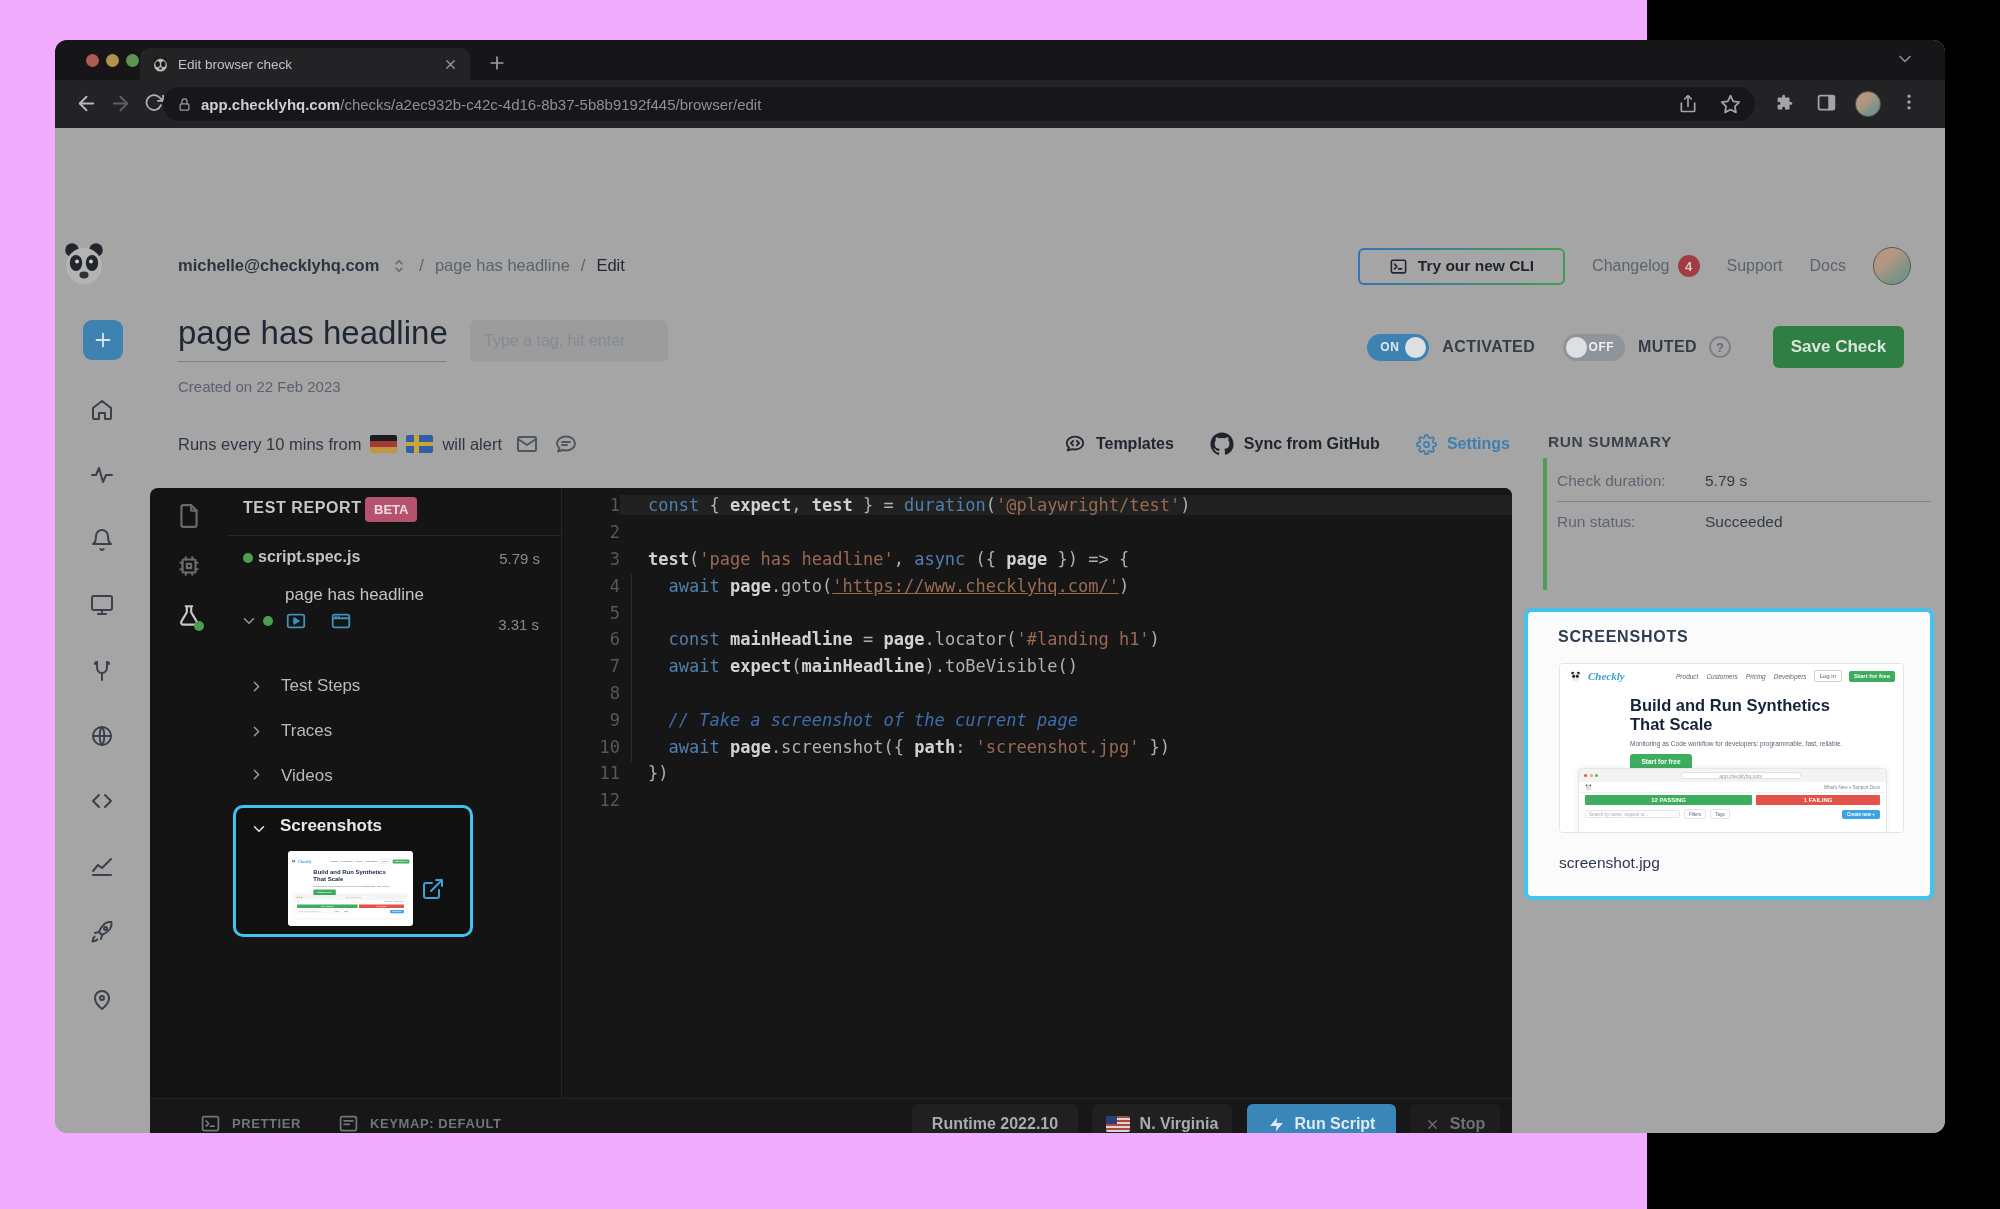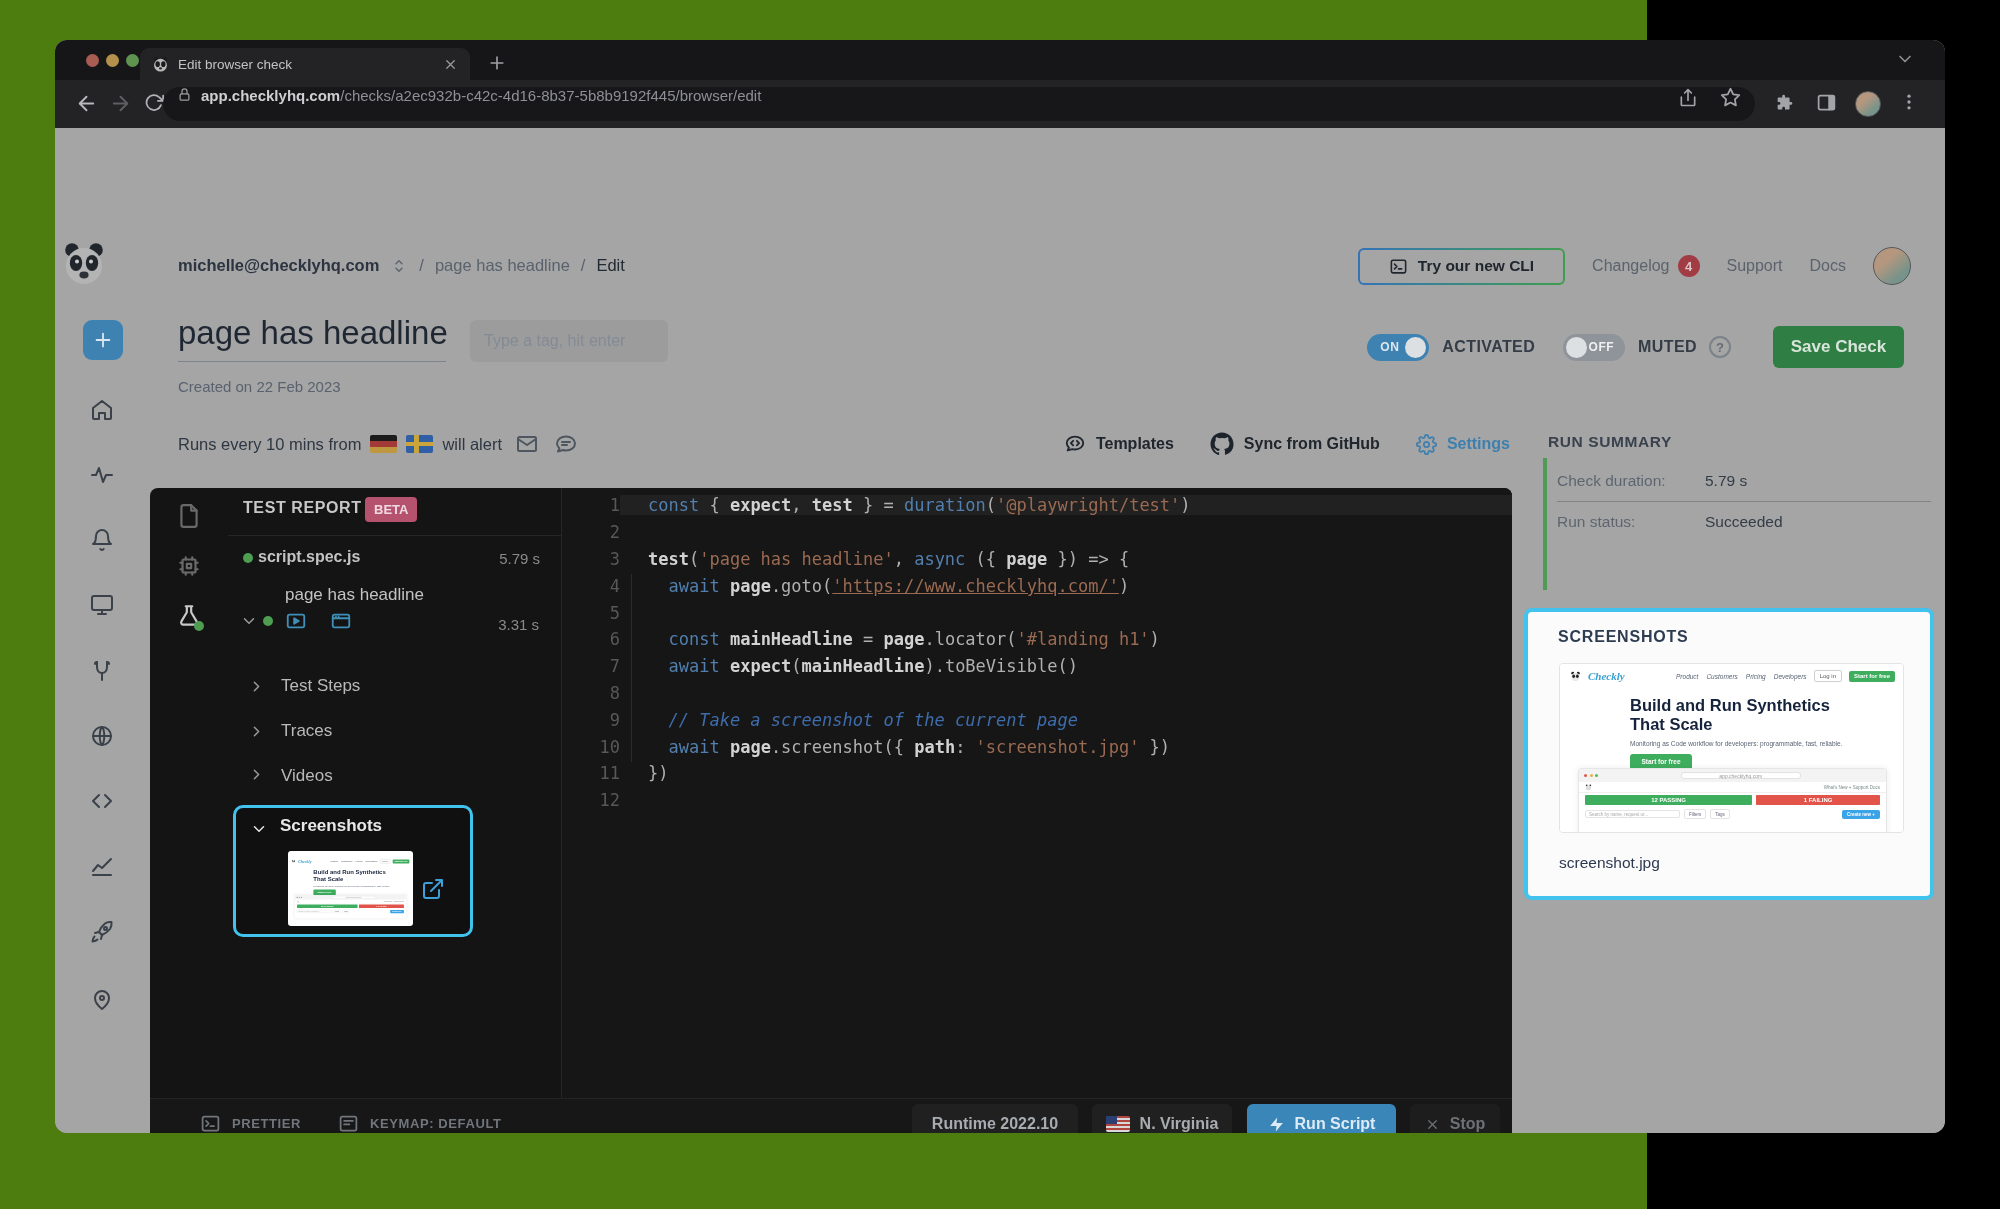--- a/index.html
+++ b/index.html
@@ -1,28 +1,28 @@
 <!DOCTYPE html>
 <html><head>
 <meta charset="utf-8">
 <style>
 *{margin:0;padding:0;box-sizing:border-box}
 html,body{width:2000px;height:1209px;background:#000;font-family:"Liberation Sans",sans-serif;overflow:hidden}
-.canvas{position:relative;width:1647px;height:1209px;background:#4d7c0f}
+.canvas{position:relative;width:1647px;height:1209px;background:#f0abfc}
 .win{position:absolute;left:55px;top:40px;width:1890px;height:1093px;border-radius:12px;overflow:hidden;background:#a5a5a5}
 
 .tabstrip{position:absolute;left:0;top:0;width:1890px;height:40px;background:#161618}
 .dot{position:absolute;width:13px;height:13px;border-radius:50%}
 .tab{position:absolute;left:85px;top:8px;width:330px;height:32px;background:#232325;border-radius:9px 9px 0 0;display:flex;align-items:center;padding:0 12px;gap:9px}
 .tab-title{font-size:13.5px;color:#c3c3c6;flex:1;white-space:nowrap;overflow:hidden}
 .ntab{position:absolute;left:432px;top:13px;color:#9da0a3}
 .winchev{position:absolute;left:1840px;top:9px;color:#8b8e91}
 .toolbar{position:absolute;left:0;top:40px;width:1890px;height:48px;background:#232325;display:flex;align-items:center}
 .tbico{position:absolute;top:52px;color:#a2a4a8}
-.urlpill{position:absolute;left:108px;top:47px;width:1592px;height:34px;border-radius:17px;background:#17171a;display:flex;align-items:flex-start;padding:0 14px;gap:9px}
+.urlpill{position:absolute;left:108px;top:47px;width:1592px;height:34px;border-radius:17px;background:#17171a;display:flex;align-items:center;padding:0 14px;gap:9px}
 .url{font-size:15px;color:#cfcfd2;white-space:nowrap}
 .url .path{color:#8e9095}
 .avatar{border-radius:50%;background:linear-gradient(140deg,#b5977f 35%,#77938a 75%);border:1px solid #55585c}
 
 .app{position:absolute;left:0;top:88px;width:1890px;height:1005px;background:#a5a5a5;border-radius:0 0 12px 12px}
 .crumbs{position:absolute;left:123px;top:128px;display:flex;align-items:center;gap:11px;font-size:16.5px;color:#59626d}
 .crumbs .acct{color:#2b3440;font-weight:bold}
 .crumbs .edit{color:#222a34;font-weight:normal}
 .headact{position:absolute;right:34px;top:118px;height:40px;display:flex;align-items:center;gap:27px}
 .clibtn{display:flex;align-items:center;gap:10px;padding:7px 29px;border:2px solid transparent;border-radius:6px;background:linear-gradient(#a5a5a5,#a5a5a5) padding-box,linear-gradient(90deg,#3573b8,#3f9e4f) border-box;font-size:15.5px;font-weight:bold;color:#20262e}

